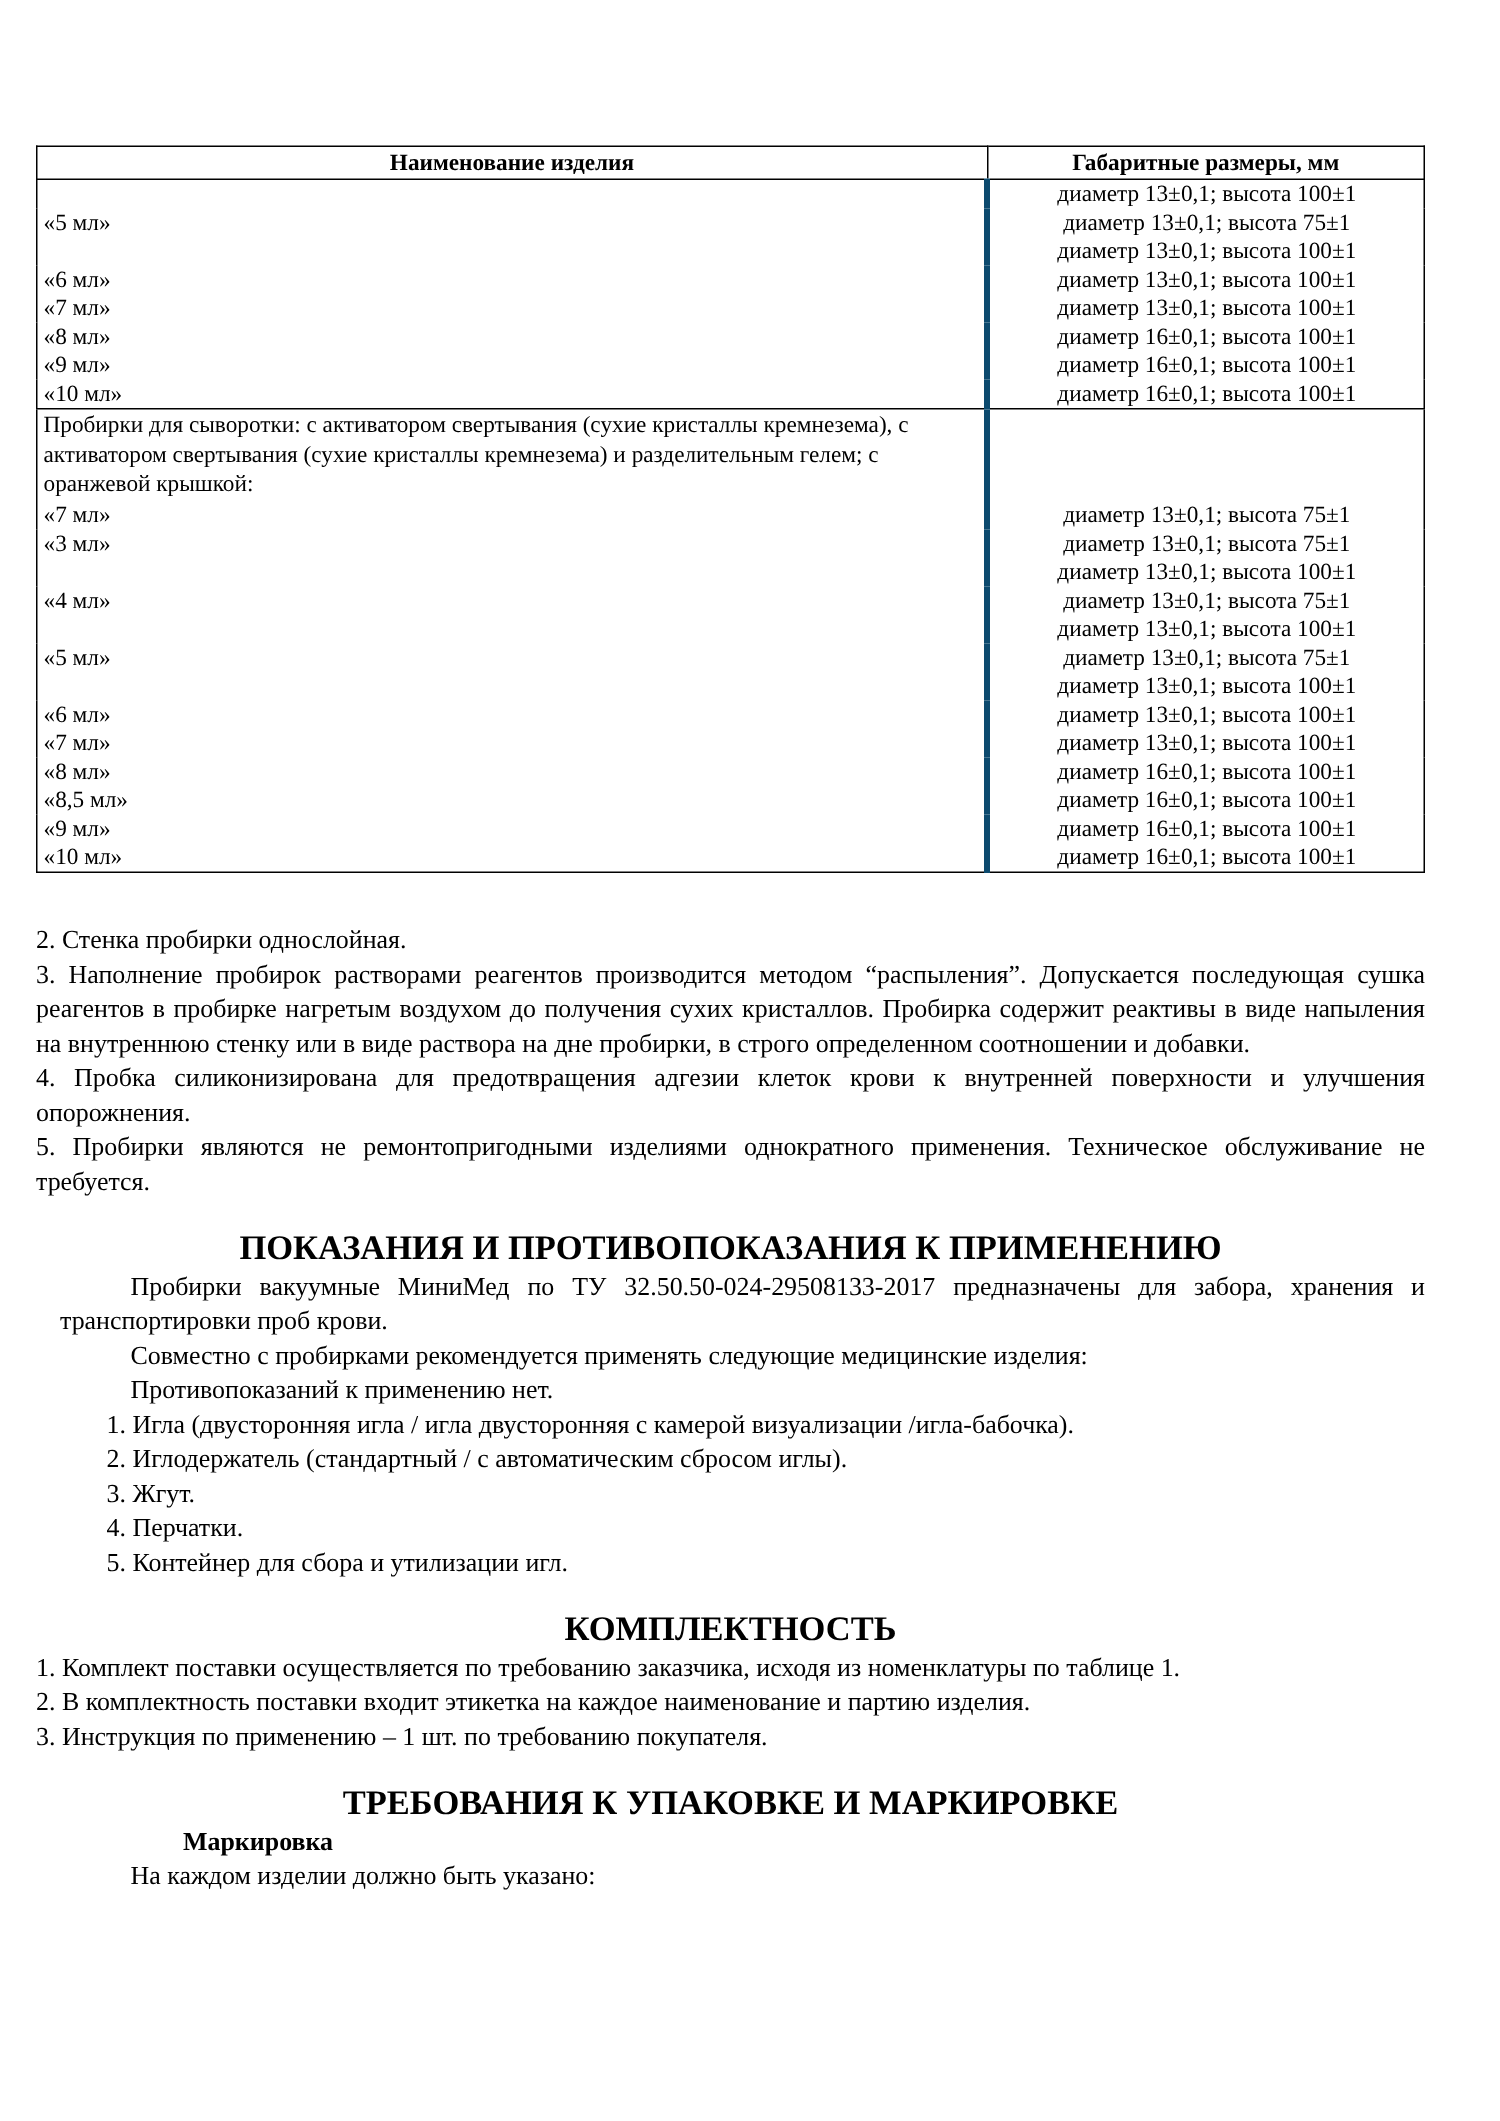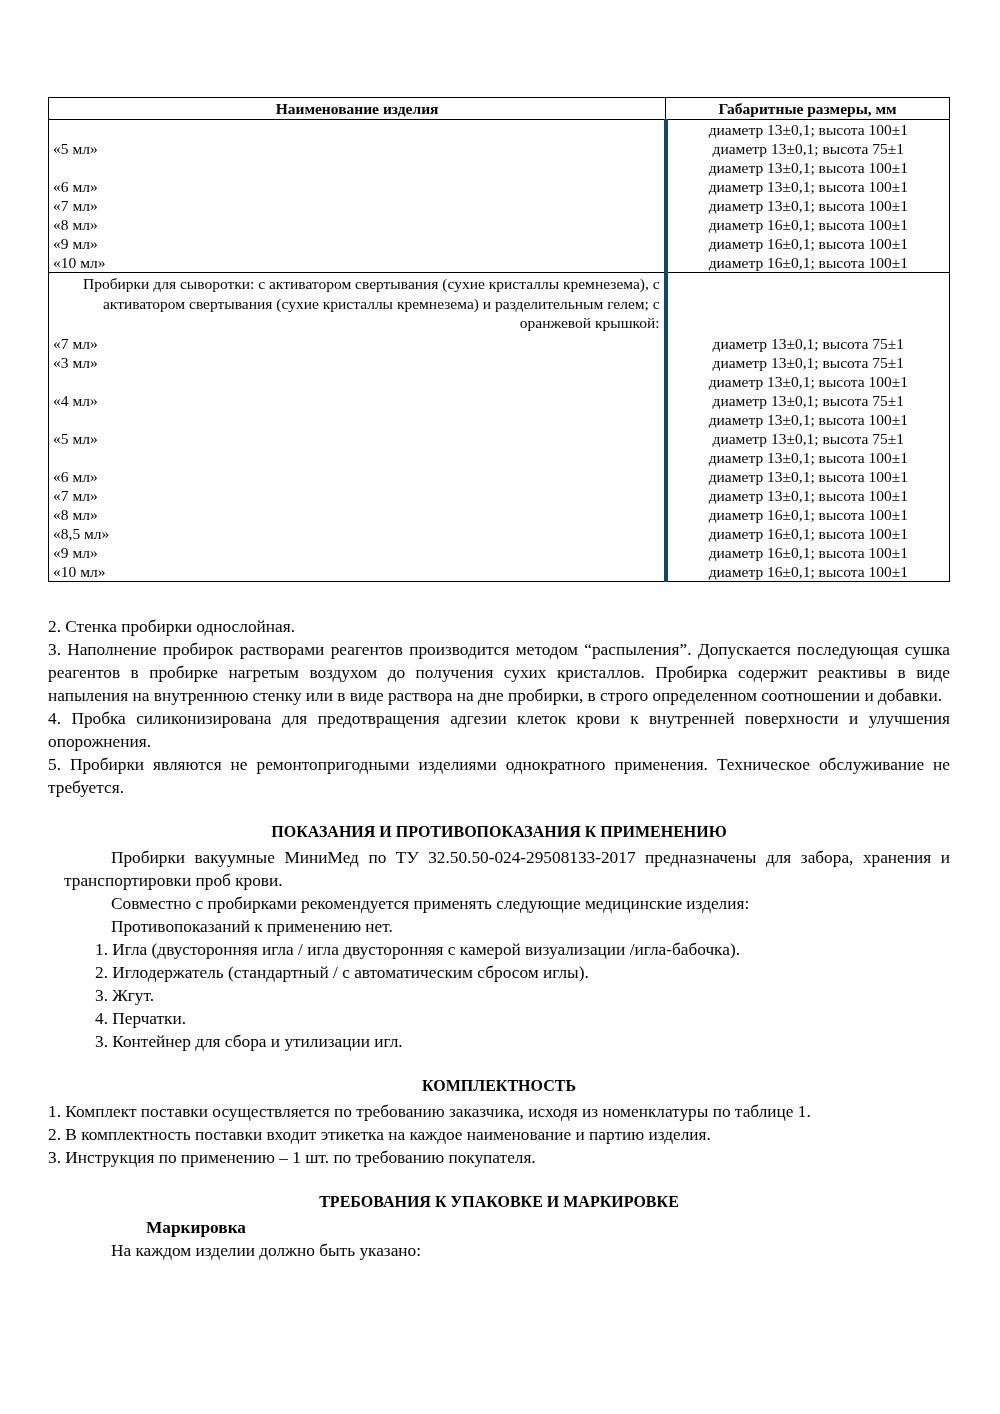--- a/index.html
+++ b/index.html
@@ -4,43 +4,43 @@
 <style>
   * { margin: 0; padding: 0; box-sizing: border-box; }
   html, body { background: #ffffff; }
   body {
     width: 1000px; height: 1414px;
     color: #000;
     font-family: "Liberation Serif", "DejaVu Serif", serif;
     position: relative;
     overflow: hidden;
   }
-  .page { padding: 97px 50px 0 48px; }
+  .page { padding: 97px 50px 0 24px; }
 
   
   table.products { width: 100%; border-collapse: collapse; table-layout: fixed; }
   table.products { border: 1px solid #000; }
   .products th {
     border: 1px solid #000;
     font-weight: bold; text-align: center;
     font-size: 15.5px; line-height: 19px; padding: 1px 4px;
   }
   .products td { font-size: 15.5px; line-height: 19px; vertical-align: top; }
   .name-cell { padding: 0 4px; margin-top: 32px; }
   .size-cell { border-left: 4px solid #0c4a6e; text-align: center; padding: 0 4px; }
   tr.section-start td { border-top: 1px solid #000; }
-  td.intro { line-height: 19.5px; padding: 1px 4px 1px 4px; text-align: right; }
+  td.intro { line-height: 19.5px; padding: 1px 4px 1px 4px; }
 
   
   .body-text { margin-top: 33px; font-size: 17.3px; line-height: 23px; }
   .body-text p { text-align: justify; }
   p.indent { text-indent: 47px; margin-left: 16px; }
   .list-item { margin-left: 47px; text-align: right; }
   .center-head {
-    text-align: center !important; font-weight: bold; font-size: 16px;
+    text-align: center !important; font-weight: bold; font-size: 23px;
     margin-top: 21px; margin-bottom: 3px;
   }
   .sub-head { font-weight: bold; text-indent: 98px; text-align: left; }
 </style>
 </head>
 <body>
 
 <div class="page">
 
   <table class="products">
@@ -155,21 +155,21 @@
     <p>5. Пробирки являются не ремонтопригодными изделиями однократного применения. Техническое обслуживание не требуется.</p>
 
     <p class="center-head">ПОКАЗАНИЯ И ПРОТИВОПОКАЗАНИЯ К ПРИМЕНЕНИЮ</p>
     <p class="indent">Пробирки вакуумные МиниМед по ТУ 32.50.50-024-29508133-2017 предназначены для забора, хранения и транспортировки проб крови.</p>
     <p class="indent">Совместно с пробирками рекомендуется применять следующие медицинские изделия:</p>
     <p class="indent">Противопоказаний к применению нет.</p>
     <p class="list-item">1. Игла (двусторонняя игла / игла двусторонняя с камерой визуализации /игла-бабочка).</p>
     <p class="list-item">2. Иглодержатель (стандартный / с автоматическим сбросом иглы).</p>
     <p class="list-item">3. Жгут.</p>
     <p class="list-item">4. Перчатки.</p>
-    <p class="list-item">3. Контейнер для сбора и утилизации игл.</p>
+    <p class="list-item">5. Контейнер для сбора и утилизации игл.</p>
 
     <p class="center-head">КОМПЛЕКТНОСТЬ</p>
     <p>1. Комплект поставки осуществляется по требованию заказчика, исходя из номенклатуры по таблице 1.</p>
     <p>2. В комплектность поставки входит этикетка на каждое наименование и партию изделия.</p>
     <p>3. Инструкция по применению – 1 шт. по требованию покупателя.</p>
 
     <p class="center-head">ТРЕБОВАНИЯ К УПАКОВКЕ И МАРКИРОВКЕ</p>
     <p class="sub-head">Маркировка</p>
     <p class="indent">На каждом изделии должно быть указано:</p>
   </div>

